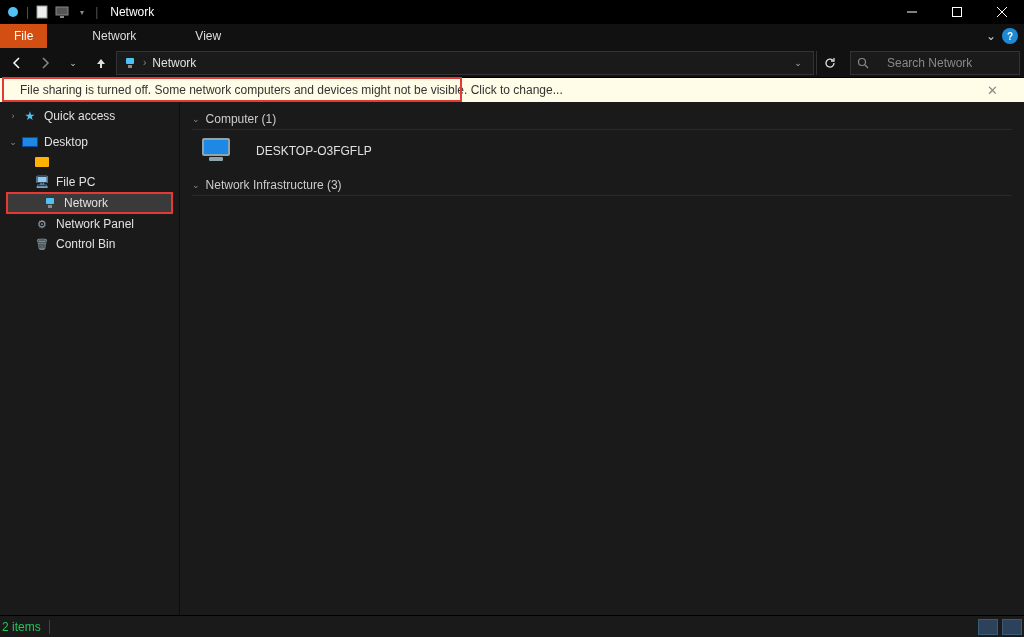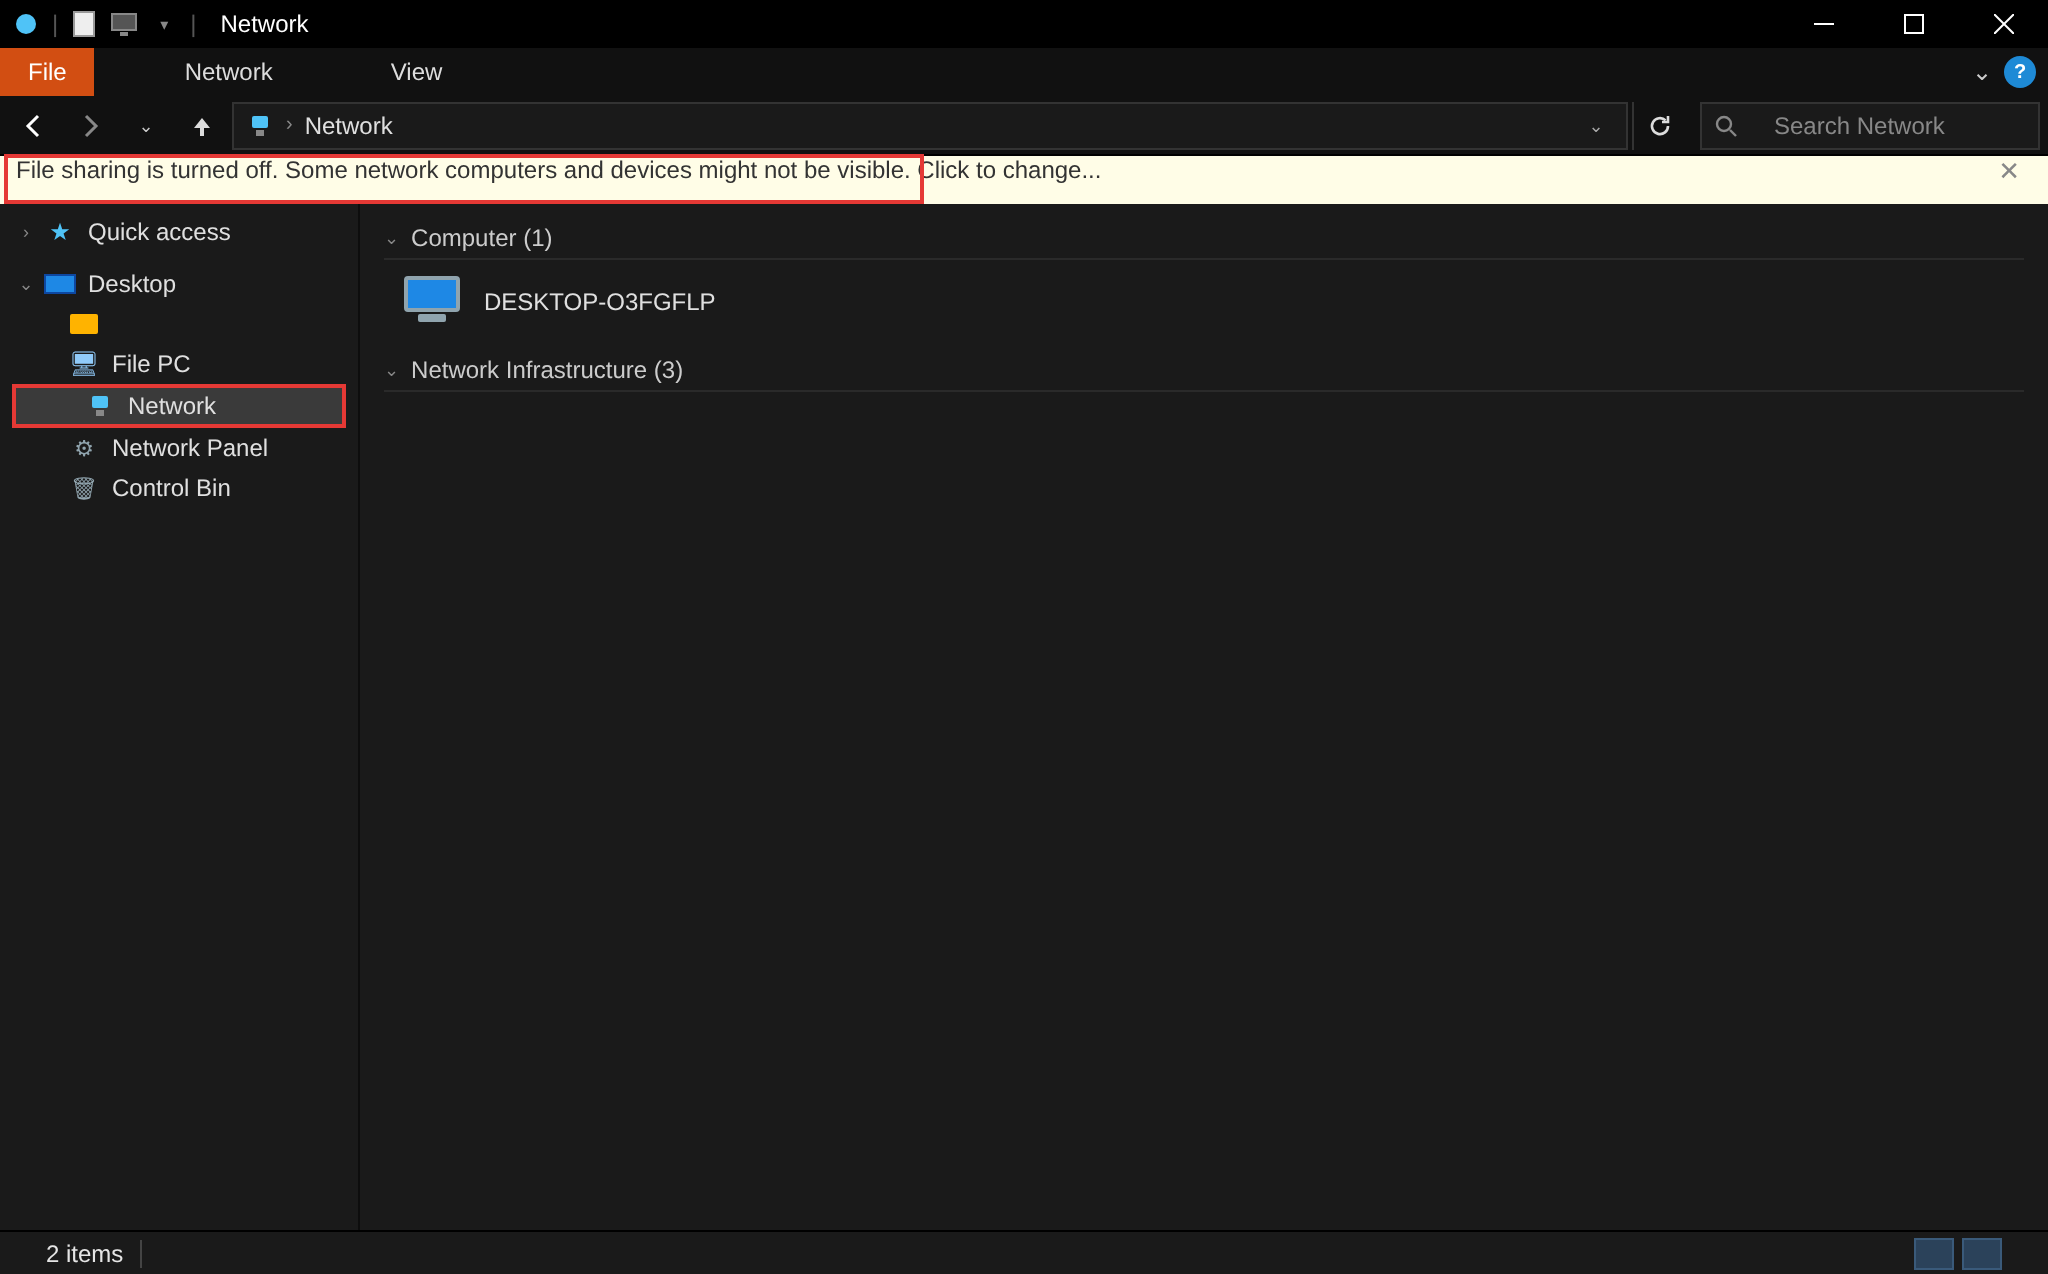--- a/index.html
+++ b/index.html
@@ -26,21 +26,21 @@
   .addressbar { height: 30px; background: #111; display: flex; align-items: center; padding: 0 4px; gap: 2px; border-bottom: 1px solid #000; }
   .nav-btn { width: 26px; height: 26px; display: flex; align-items: center; justify-content: center; color: #ddd; font-size: 13px; }
   .address-field { flex: 1; height: 24px; border: 1px solid #333; background: #1a1a1a; display: flex; align-items: center; padding: 0 6px; gap: 6px; }
   .address-field .crumb-sep { color: #888; font-size: 10px; }
   .address-dropdown { width: 18px; text-align: center; color: #aaa; font-size: 9px; }
   .refresh-btn { width: 26px; height: 24px; display: flex; align-items: center; justify-content: center; color: #ddd; border-left: 1px solid #333; }
   .search-field { width: 170px; height: 24px; border: 1px solid #333; background: #1a1a1a; display: flex; align-items: center; padding: 0 6px; color: #888; margin-left: 6px; gap: 18px; }
 
   
   .infobar-wrap { position: relative; }
-  .infobar { height: 24px; background: #fffde7; color: #333; display: flex; padding: 0 8px; font-size: 12px; }
+  .infobar { height: 24px; background: #fffde7; color: #333; display: flex; align-items: center; padding: 0 20px; font-size: 12px; }
   .infobar .close { margin-left: auto; color: #888; font-size: 13px; padding: 0 6px; }
   .infobar-highlight { position: absolute; top: -1px; left: 2px; width: 460px; height: 25px; border: 2px solid #e53935; pointer-events: none; }
 
   
   .body { display: flex; height: calc(637px - 24px - 24px - 30px - 24px - 22px); background: #1a1a1a; }
 
   
   .navpane { width: 180px; background: #1a1a1a; padding-top: 4px; position: relative; border-right: 1px solid #0d0d0d;}
   .nav-item { height: 20px; display: flex; align-items: center; gap: 6px; padding-left: 22px; color: #e0e0e0; font-size: 12px; }
   .nav-item.sub { padding-left: 34px; }
@@ -57,30 +57,30 @@
   .ic-pc { color: #90caf9; font-size: 12px; }
   .ic-lib { width: 14px; height: 10px; background: #795548; }
   .ic-net { color: #4fc3f7; font-size: 12px; }
   .ic-cp { color: #90a4ae; font-size: 11px; }
   .ic-bin { color: #90a4ae; font-size: 11px; }
 
   
   .content { flex: 1; padding: 6px 12px; overflow: auto; }
   .group-header { display: flex; align-items: center; gap: 6px; color: #ccc; font-size: 12px; height: 22px; border-bottom: 1px solid #2a2a2a; margin-bottom: 4px; }
   .group-header .ghchev { color: #888; font-size: 9px; }
-  .item-row { display: flex; align-items: center; gap: 10px; padding: 4px 8px 10px 8px; }
+  .item-row { display: flex; align-items: center; gap: 24px; padding: 4px 8px 10px 8px; }
   .item-label { color: #e0e0e0; font-size: 12px; }
   .icon-computer { width: 32px; height: 26px; position: relative; }
   .icon-computer .monitor { width: 28px; height: 18px; background: #1e88e5; border: 2px solid #90a4ae; border-radius: 2px; margin: 0 auto; }
   .icon-computer .stand { width: 14px; height: 4px; background: #90a4ae; margin: 1px auto 0; border-radius: 1px; }
   .icon-router { width: 36px; height: 16px; background: linear-gradient(#eee,#ccc); border-radius: 4px; border: 1px solid #aaa; position: relative; margin-top:6px; }
   .icon-router::after { content: ""; position: absolute; bottom: -3px; left: 4px; right: 4px; height: 4px; background: #888; border-radius: 2px; }
 
   
-  .statusbar { height: 22px; background: #1a1a1a; border-top: 1px solid #000; display: flex; align-items: center; color: #e5e5e5; font-size: 12px; padding: 0 23px; }
+  .statusbar { height: 22px; background: #1a1a1a; border-top: 1px solid #000; display: flex; align-items: center; color: #22c55e; font-size: 12px; padding: 0 2px; }
   .statusbar .divider { width: 1px; height: 14px; background: #444; margin: 0 8px; }
   .view-icons { margin-left: auto; display: flex; gap: 4px; }
   .view-btn { width: 20px; height: 16px; background: #2b425a; border: 1px solid #3a5a7a; }
 
   svg { display: block; }
 </style>
 </head>
 <body>
 
 <div class="titlebar">

